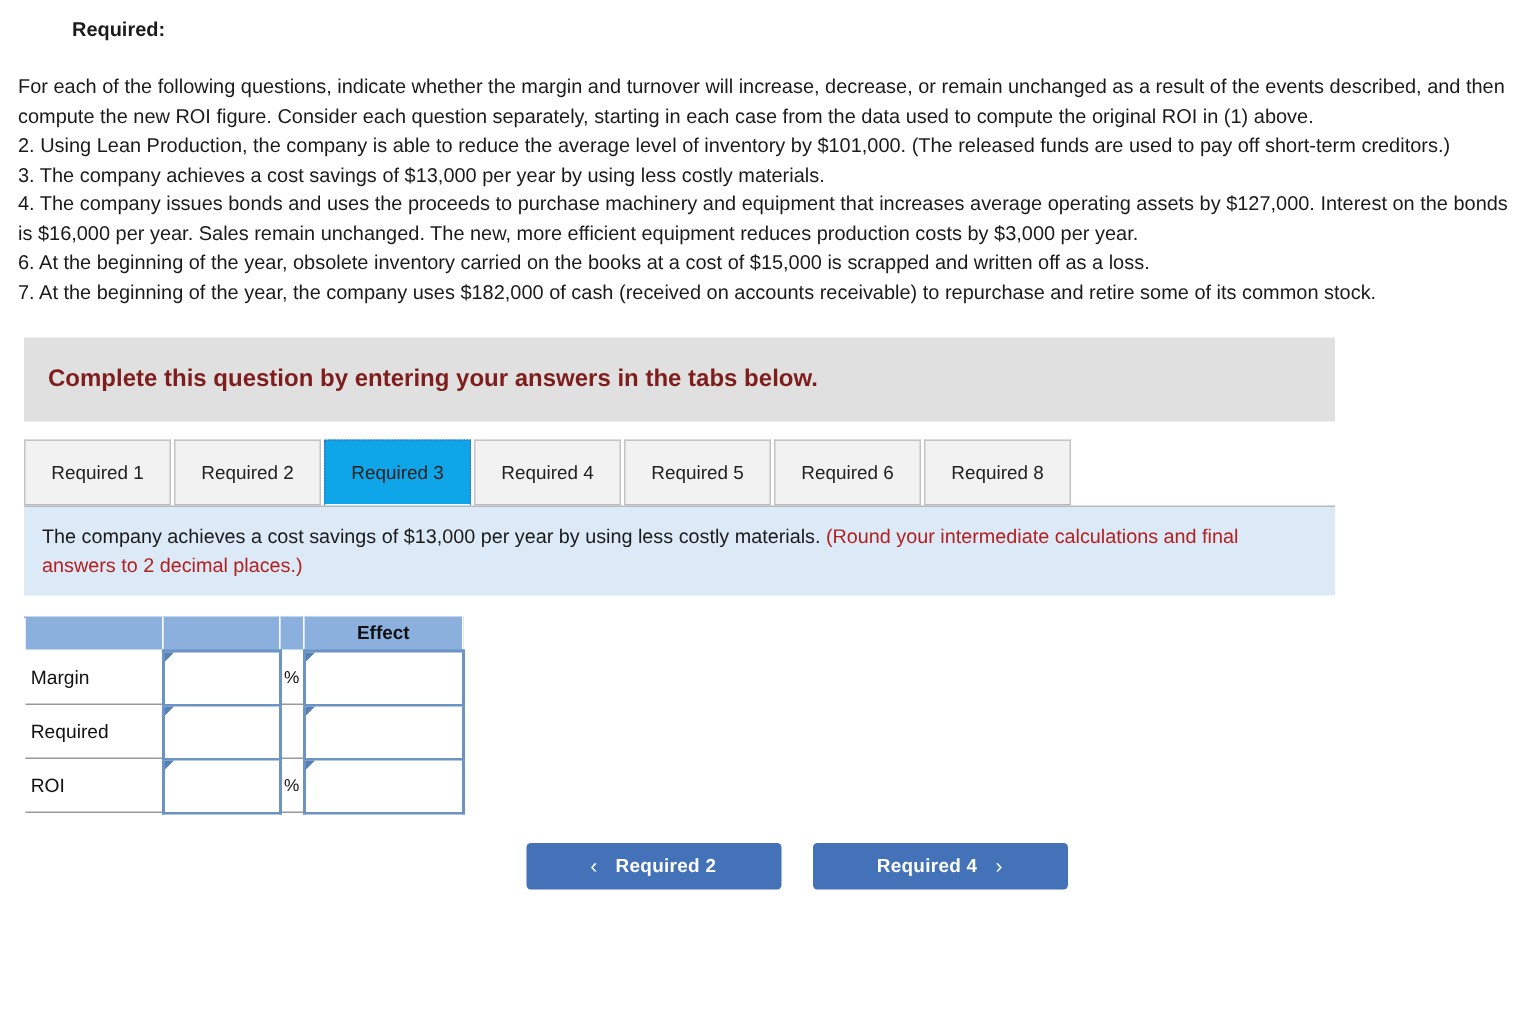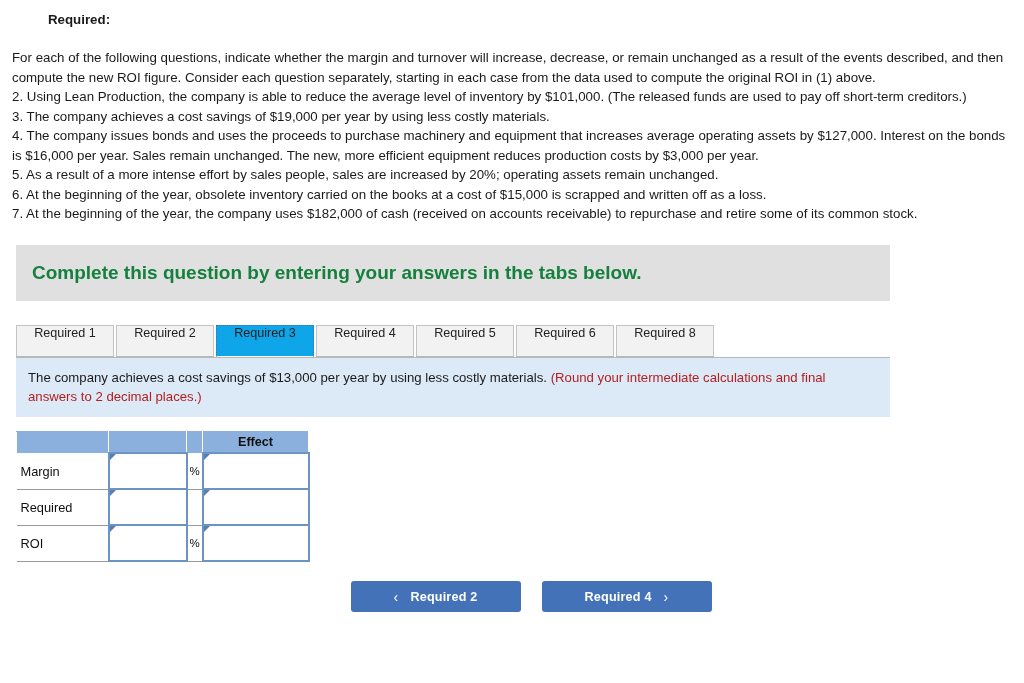--- a/index.html
+++ b/index.html
@@ -47,37 +47,38 @@
   
   .banner {
     background: #e0e0e0;
     height: 56px;
     display: flex;
     align-items: center;
     padding: 0 16px;
   }
   .banner-text {
     font-weight: bold;
-    font-size: 19px;
-    color: #15803d;
+    font-size: 16px;
+    color: #7f1d1d;
   }
 
   
   .tabstrip {
     display: flex;
     align-items: flex-end;
     margin-top: 12px;
     border-bottom: 1px solid #b8b8b8;
     height: 45px;
   }
   .tab {
-    height: 32px;
+    height: 44px;
     min-width: 98px;
     padding: 0 13px;
     display: flex;
+    align-items: center;
     justify-content: center;
     background: #f2f2f2;
     border: 1px solid #c4c4c4;
     border-bottom: 1px solid #b8b8b8;
     margin-right: 2px;
     font-size: 12.6px;
     color: #222;
     white-space: nowrap;
     cursor: pointer;
     position: relative;
@@ -203,23 +204,22 @@
   }
 </style>
 </head>
 <body>
 
 <div class="prose">
   <div class="req-head">Required:</div>
   <div class="gap"></div>
   <p>For each of the following questions, indicate whether the margin and turnover will increase, decrease, or remain unchanged as a result of the events described, and then compute the new ROI figure. Consider each question separately, starting in each case from the data used to compute the original ROI in (1) above.</p>
   <p>2. Using Lean Production, the company is able to reduce the average level of inventory by $101,000. (The released funds are used to pay off short-term creditors.)</p>
-  <p>3. The company achieves a cost savings of $19,000 per year by using less costly materials.</p>
+  <p>3. The company achieves a cost savings of $13,000 per year by using less costly materials.</p>
   <p>4. The company issues bonds and uses the proceeds to purchase machinery and equipment that increases average operating assets by $127,000. Interest on the bonds is $16,000 per year. Sales remain unchanged. The new, more efficient equipment reduces production costs by $3,000 per year.</p>
-  <p>5. As a result of a more intense effort by sales people, sales are increased by 20%; operating assets remain unchanged.</p>
   <p>6. At the beginning of the year, obsolete inventory carried on the books at a cost of $15,000 is scrapped and written off as a loss.</p>
   <p>7. At the beginning of the year, the company uses $182,000 of cash (received on accounts receivable) to repurchase and retire some of its common stock.</p>
 </div>
 
 <div class="panel">
 
   <div class="banner">
     <span class="banner-text">Complete this question by entering your answers in the tabs below.</span>
   </div>
 

